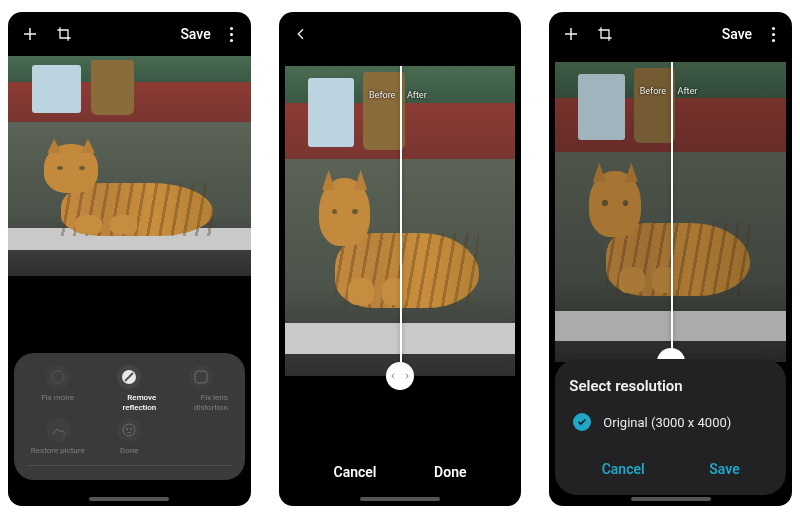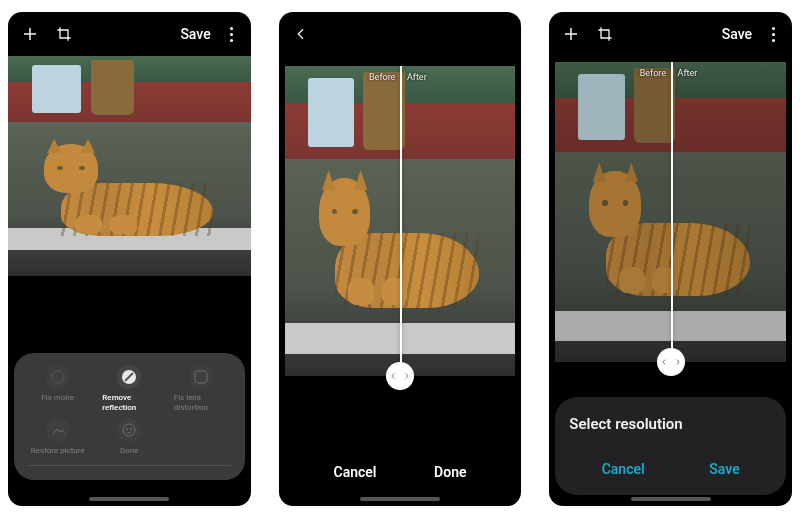--- a/index.html
+++ b/index.html
@@ -25,30 +25,30 @@
   .cat .ear{position:absolute;width:26%;height:30%;background:#b87f37;top:-12%;}
   .cat .ear.l{left:6%;clip-path:polygon(0 100%,50% 0,100% 100%)}
   .cat .ear.r{right:6%;clip-path:polygon(0 100%,50% 0,100% 100%)}
   .cat .eye{position:absolute;width:10%;height:8%;background:#6a5a2f;border-radius:50%;top:45%}
   .cat .eye.l{left:25%}.cat .eye.r{right:25%}
   .cat .leg{position:absolute;bottom:2%;width:14%;height:20%;background:#c68d40;border-radius:40% 40% 30% 30%}
   .cat .leg.a{left:22%}.cat .leg.b{left:40%}
   .stripes{position:absolute;inset:0;background:repeating-linear-gradient(100deg,transparent 0 9px,rgba(90,55,20,.35)9px 12px)}
   .split{position:absolute;inset:0;pointer-events:none}
   .split .line{position:absolute;left:50%;top:0;bottom:0;width:2px;background:#fff;box-shadow:0 0 4px rgba(0,0,0,.3)}
-  .split .lbl{position:absolute;top:6px;font-size:9px;color:#eee;text-shadow:0 0 3px #000}
+  .split .lbl{position:absolute;top:24px;font-size:9px;color:#eee;text-shadow:0 0 3px #000}
   .split .lbl.before{right:52%}.split .lbl.after{left:53%}
   .slider-handle{position:absolute;left:50%;bottom:-14px;transform:translateX(-50%);width:28px;height:28px;border-radius:50%;background:#fff;display:flex;align-items:center;justify-content:center;gap:2px;color:#555;font-size:10px}
   
   .tool-sheet{position:absolute;left:6px;right:6px;bottom:26px;background:#3a3a3c;border-radius:20px;padding:12px 8px 10px;display:flex;flex-direction:column;gap:6px}
   .tool-row{display:flex;justify-content:space-around}
   .tool{display:flex;flex-direction:column;align-items:center;gap:4px;width:54px;color:#cfcfd2}
   .tool.dim{opacity:.45}
   .tool .ic{width:24px;height:24px;border-radius:50%;display:flex;align-items:center;justify-content:center;background:rgba(255,255,255,.06)}
-  .tool .lab{font-size:8px;text-align:left;line-height:1.15}
+  .tool .lab{font-size:8px;text-align:right;line-height:1.15}
   .tool.active .lab{color:#fff;font-weight:500}
   .hr{height:1px;background:rgba(255,255,255,.12);margin:4px 6px}
   
   .bot-row{position:absolute;left:0;right:0;bottom:26px;display:flex;justify-content:space-around;padding:0 26px}
   .bot-row .btn{font-size:14px;font-weight:600;color:#fff}
   
   .dialog{position:absolute;left:6px;right:6px;bottom:11px;background:#222224;border-radius:22px;padding:18px 14px 10px;display:flex;flex-direction:column;gap:16px}
   .dialog .title{font-size:15px;font-weight:600;color:#f1f1f1}
   .opt{display:flex;align-items:center;gap:12px;padding:2px 4px}
   .radio{width:18px;height:18px;border-radius:50%;background:#1fa6c9;display:flex;align-items:center;justify-content:center;color:#111}
@@ -280,20 +280,28 @@
             </svg>
         <svg width="8" height="8" viewBox="0 0 10 10">
               <path d="M6 2l3 3-3 3" stroke="#555" fill="none"></path>
             </svg>
       </div>
     </div>
   </div>
 
   <div class="dialog">
     <div class="title">Select resolution</div>
+    <div class="opt">
+      <div class="radio">
+        <svg width="10" height="10" viewBox="0 0 12 12">
+              <path d="M2 6l2.5 2.5L10 3" stroke="#111" stroke-width="2" fill="none"></path>
+            </svg>
+      </div>
+      <div class="txt">Original (3000 x 4000)</div>
+    </div>
     <div class="btn-row">
       <div class="tbtn">Cancel</div>
       <div class="tbtn">Save</div>
     </div>
   </div>
   <div class="home-ind"></div>
 </div>
 
 </div>
 

